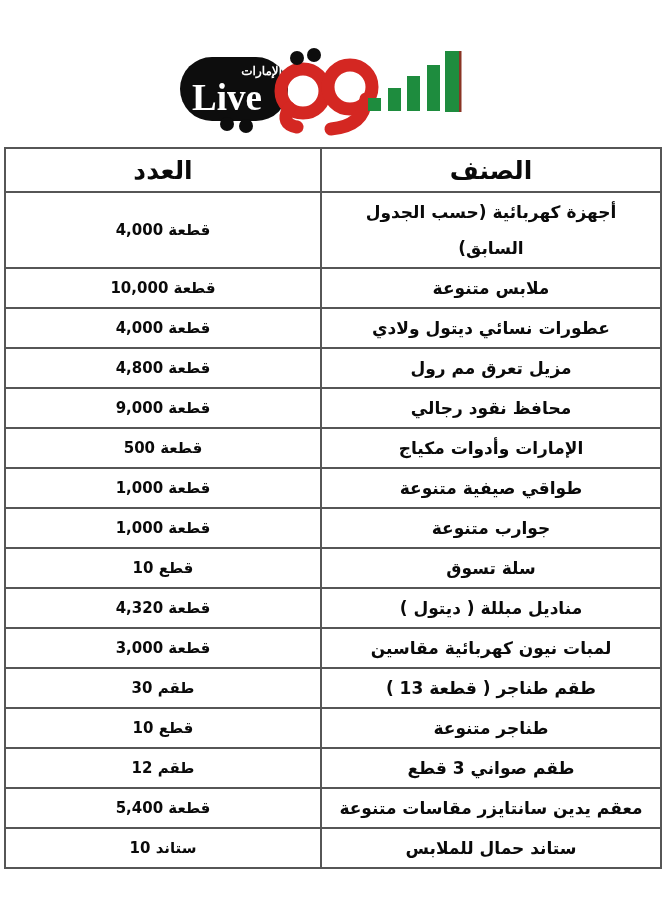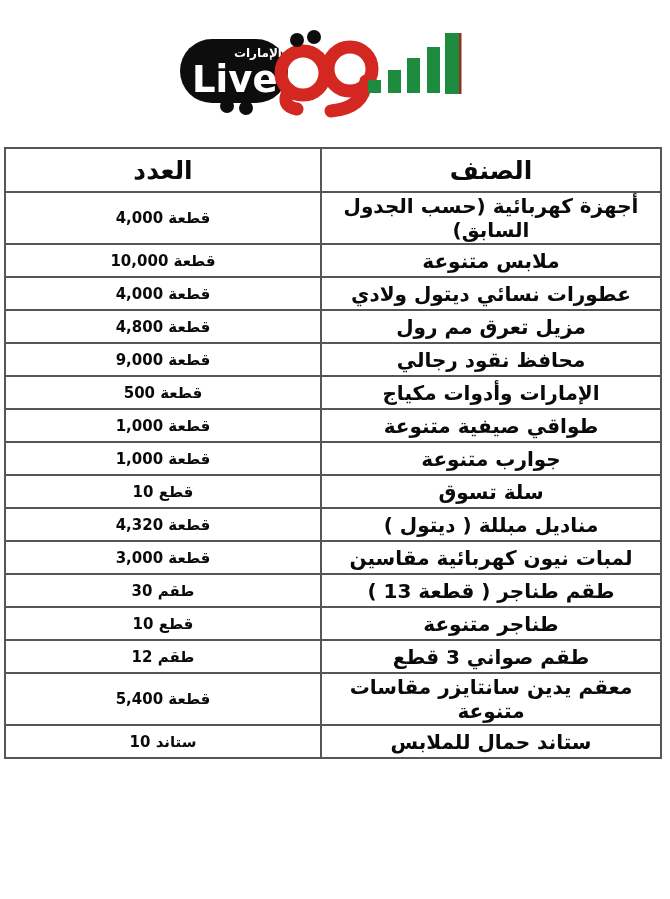--- a/index.html
+++ b/index.html
@@ -6,21 +6,21 @@
   body{
     width:670px;height:899px;
     background:#ffffff;
     font-family:"DejaVu Sans",sans-serif;
     position:relative;
     color:#0a0a0a;
   }
   .page{position:absolute;inset:0;overflow:hidden;}
 
   
-  .logo{position:absolute;left:165px;top:3px;width:310px;height:120px;}
+  .logo{position:absolute;left:165px;top:21px;width:310px;height:120px;font-family:Liberation Serif, serif;}
 
   
   .tablewrap{position:absolute;left:4px;top:147px;width:658px;}
   table.inv{
     width:100%;
     border-collapse:collapse;
     table-layout:fixed;
   }
   table.inv th, table.inv td{
     border:2px solid #565656;
@@ -37,23 +37,23 @@
     font-size:25px;
     letter-spacing:.5px;
   }
   td{height:29px;}
   td.qty{
     direction:ltr;
     font-size:15px;
   }
   td.cat{
     direction:rtl;
-    font-size:20px;
+    font-size:17px;
     white-space:pre-line;
-    line-height:24px;
+    line-height:36px;
   }
 </style>
 </head>
 <body>
 
 <div class="page">
 
   <div class="logo">
     <svg width="310" height="120" viewBox="165 3 310 120">
 

